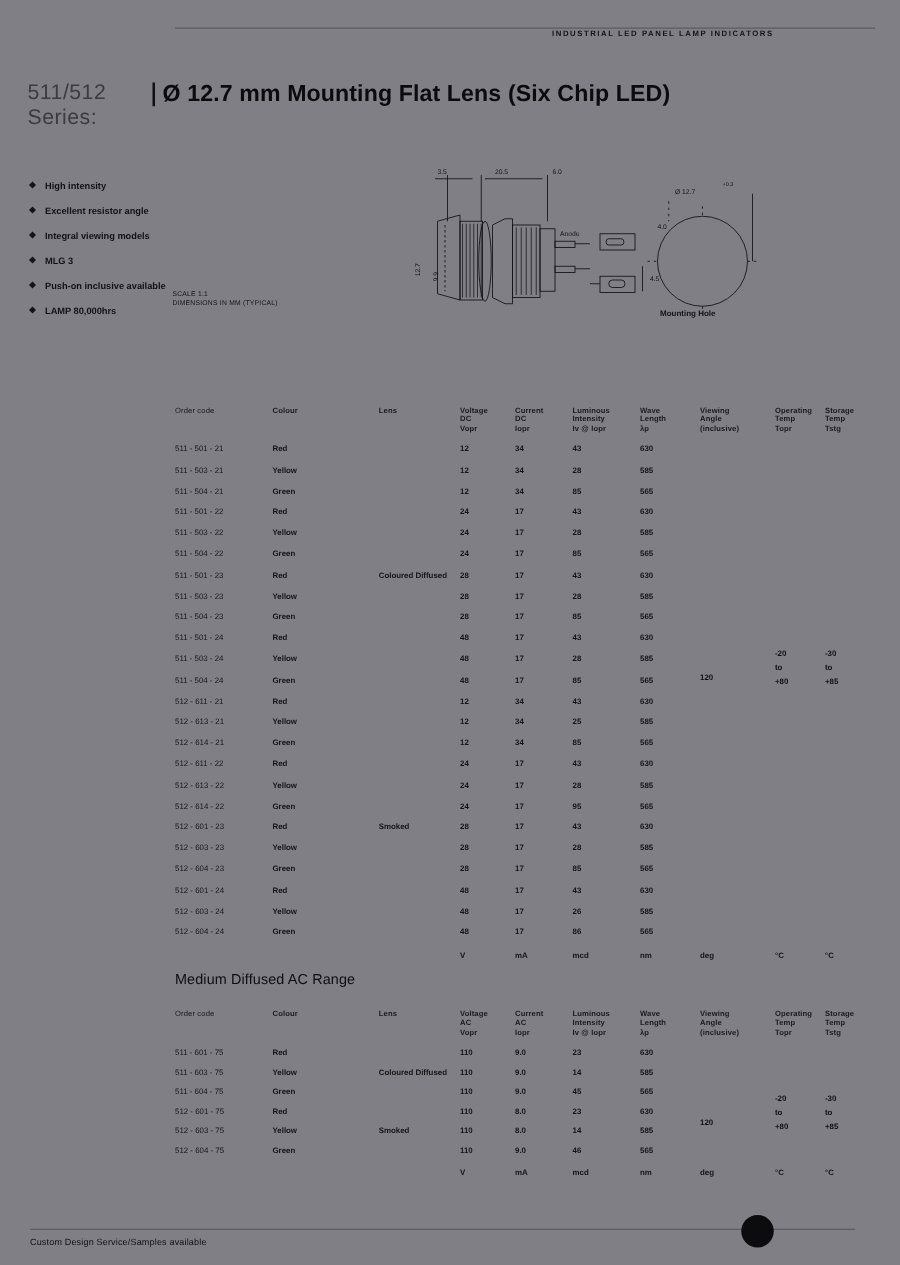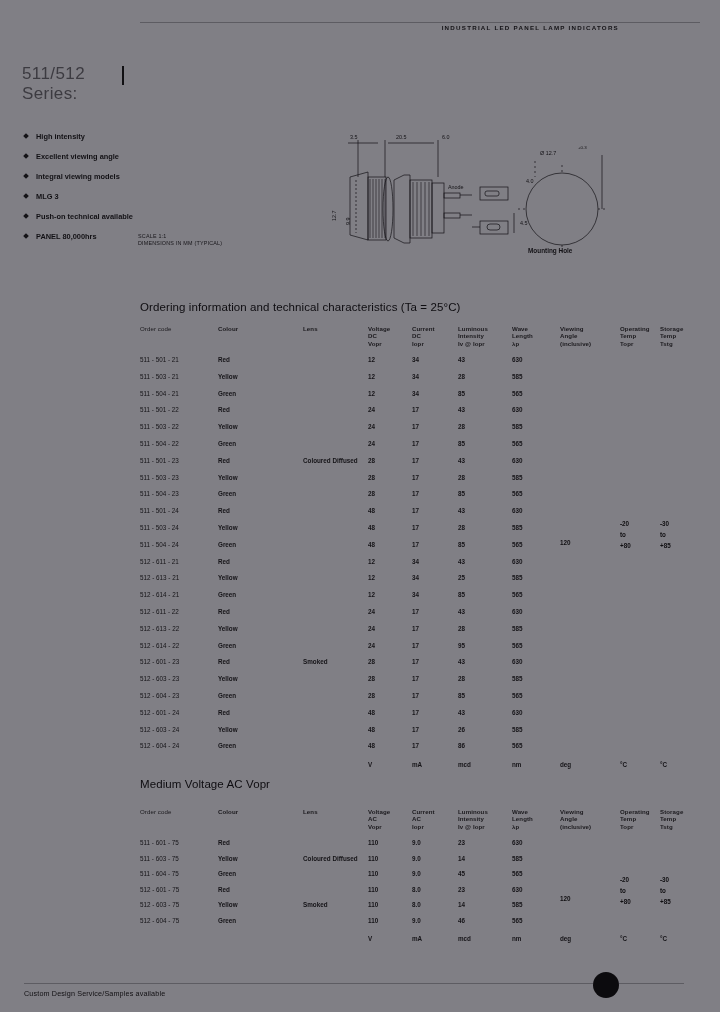--- a/index.html
+++ b/index.html
@@ -42,21 +42,21 @@
   .title{
     position:absolute;left:130px;top:64px;
     font-size:18.5px;font-weight:bold;
     letter-spacing:0.1px;
     white-space:nowrap;
     color:#0b0a0d;
   }
 
   
   .features{
-    position:absolute;left:24px;top:132px;width:120px;
+    position:absolute;left:24px;top:144px;width:120px;
   }
   .feat{
     position:relative;
     font-size:7.4px;font-weight:bold;
     line-height:9.5px;
     margin-bottom:10.5px;
     padding-left:12px;
     color:#121115;
   }
   .feat .bullet{
@@ -173,28 +173,29 @@
 <div class="page">
 
   <div class="topbar">
     <div class="rule"></div>
   </div>
   <div class="kicker">INDUSTRIAL LED PANEL LAMP INDICATORS</div>
 
   <div class="series" style="white-space:pre-line;">511/512
 Series:</div>
   <div class="title-bar"></div>
+  <div class="title">Ø 12.7 mm Mounting Flat Lens (Six Chip LED)</div>
 
   <div class="features">
     <div class="feat"><span class="bullet"></span><span>High intensity</span></div>
-    <div class="feat"><span class="bullet"></span><span>Excellent viewing angle</span></div>
+    <div class="feat"><span class="bullet"></span><span>Excellent resistor angle</span></div>
     <div class="feat"><span class="bullet"></span><span>Integral viewing models</span></div>
     <div class="feat"><span class="bullet"></span><span>MLG 3</span></div>
-    <div class="feat"><span class="bullet"></span><span>Push-on technical available</span></div>
-    <div class="feat"><span class="bullet"></span><span>PANEL 80,000hrs</span></div>
+    <div class="feat"><span class="bullet"></span><span>Push-on inclusive available</span></div>
+    <div class="feat"><span class="bullet"></span><span>LAMP 80,000hrs</span></div>
   </div>
 
   <div class="drawing">
     <svg width="380" height="135" viewBox="0 0 380 135">
       <g stroke="#141317" fill="none" stroke-width="0.7">
 
         <line x1="28" y1="15" x2="28" y2="52"></line>
         <line x1="55" y1="15" x2="55" y2="52"></line>
         <line x1="108" y1="15" x2="108" y2="52"></line>
         <line x1="18" y1="18" x2="48" y2="18"></line>
@@ -261,21 +262,20 @@
         <text x="198" y="128" font-size="6.4" font-weight="bold">Mounting Hole</text>
         <text x="6" y="96" font-size="5.4" transform="rotate(-90 6 96)">12.7</text>
         <text x="20" y="100" font-size="5.4" transform="rotate(-90 20 100)">9.9</text>
       </g>
     </svg>
   </div>
 
   <div class="scale-note" style="white-space:pre-line;">SCALE 1:1
 DIMENSIONS IN MM (TYPICAL)</div>
 
-  <div class="sect-title" id="ordering-heading">Ordering information and technical characteristics (Ta = 25°C)</div>
 
   <div class="tbl" id="dc-table">
     <div class="thead">
       <div class="th c-code">Order code</div>
       <div class="th c-colour">Colour</div>
       <div class="th c-lens">Lens</div>
       <div class="th c-volt" style="white-space:pre-line;">Voltage
 DC
 Vopr</div>
       <div class="th c-cur" style="white-space:pre-line;">Current
@@ -505,21 +505,21 @@
   </div>
 
   <div class="side-block" style="left:560px;top:537px;">120</div>
   <div class="side-block" style="left:620px;top:518px;white-space:pre-line;">-20
 to
 +80</div>
   <div class="side-block" style="left:660px;top:518px;white-space:pre-line;">-30
 to
 +85</div>
 
-  <div class="sect-title" id="ac-heading">Medium Voltage AC Vopr</div>
+  <div class="sect-title" id="ac-heading">Medium Diffused AC Range</div>
 
   <div class="tbl" id="ac-table">
     <div class="thead">
       <div class="th c-code">Order code</div>
       <div class="th c-colour">Colour</div>
       <div class="th c-lens">Lens</div>
       <div class="th c-volt" style="white-space:pre-line;">Voltage
 AC
 Vopr</div>
       <div class="th c-cur" style="white-space:pre-line;">Current

